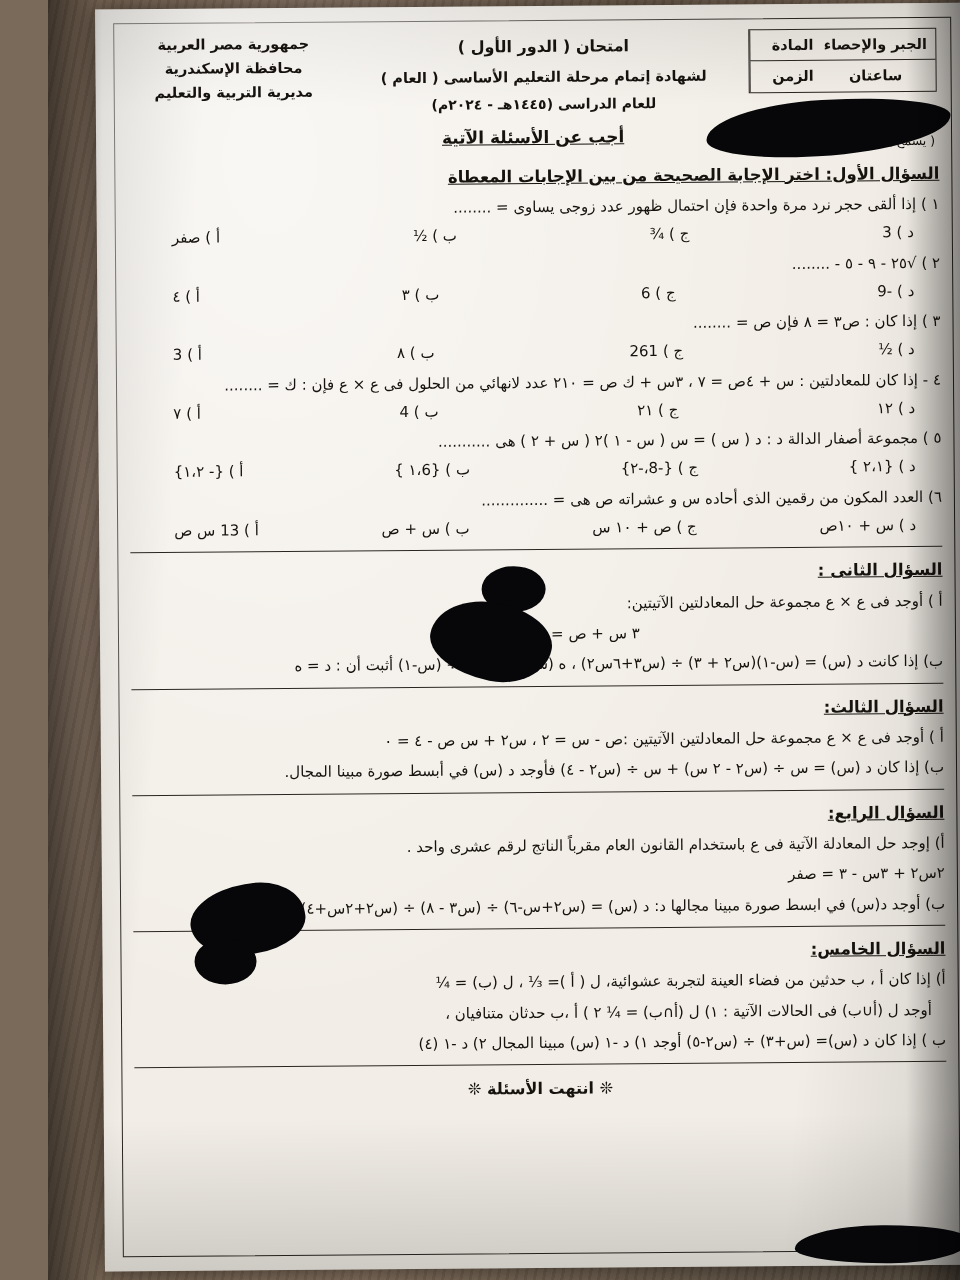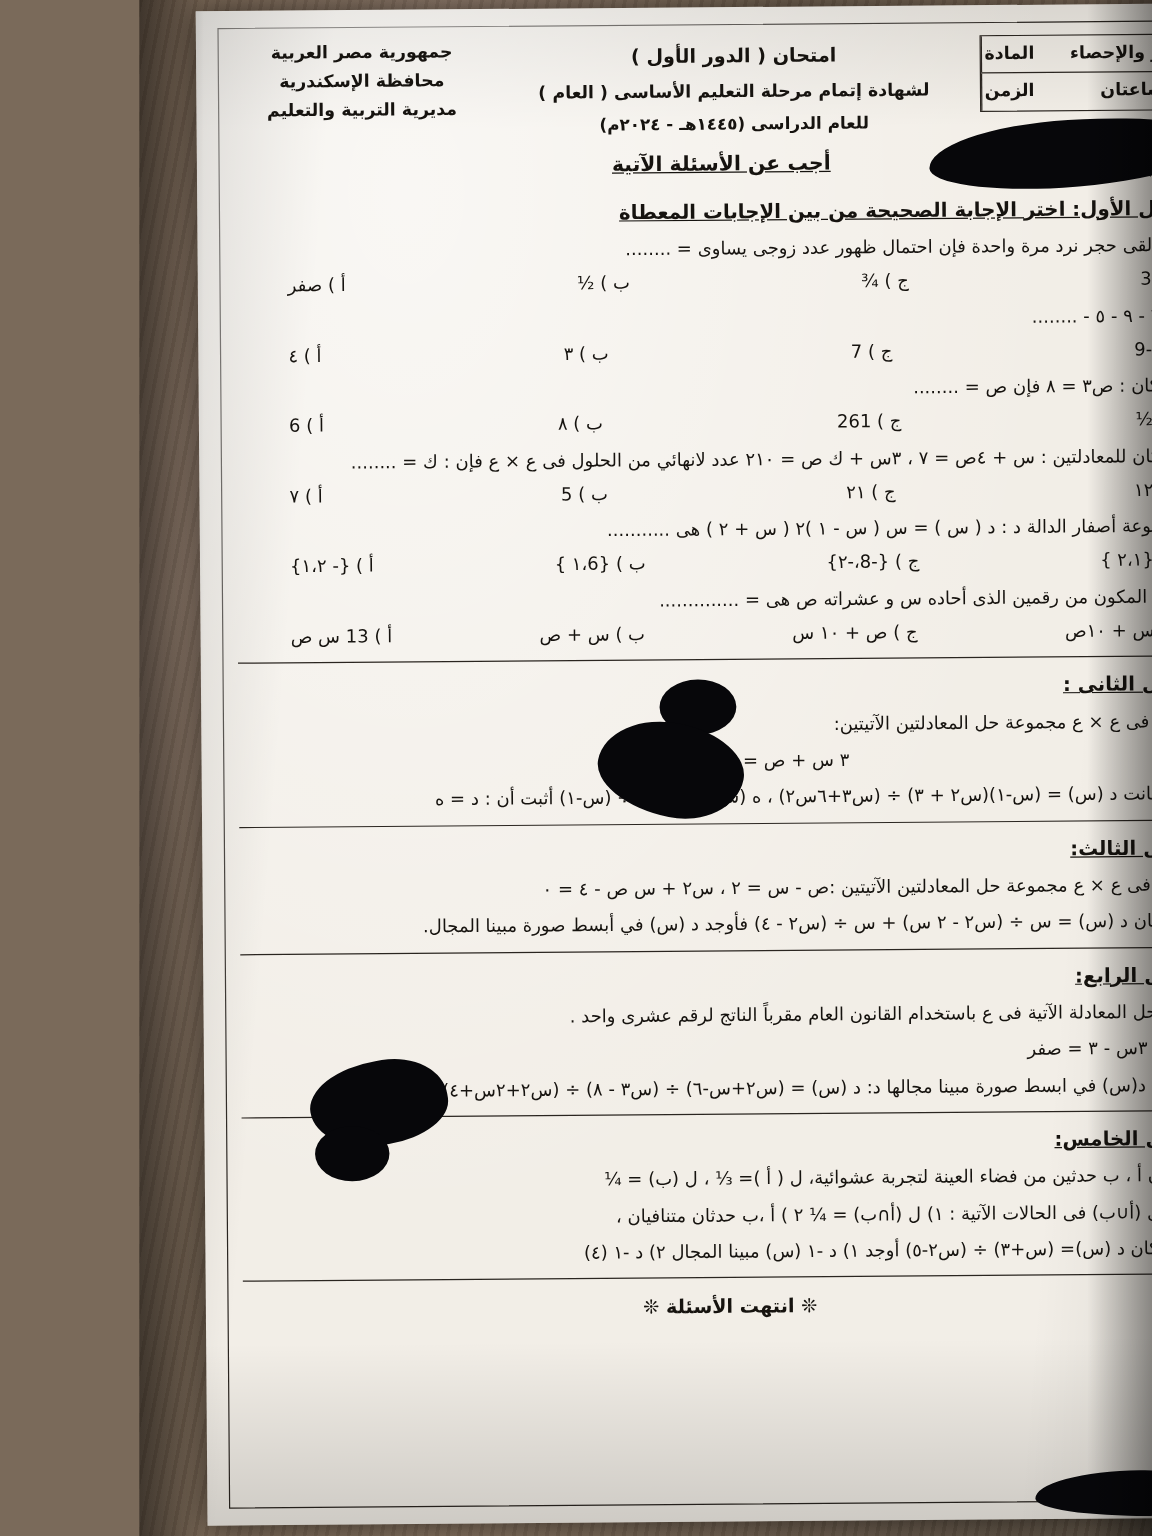--- a/index.html
+++ b/index.html
@@ -8,21 +8,21 @@
     background: #7a6a5a;
   }
   body {
     width: 960px;
     height: 1280px;
     font-family: "DejaVu Sans", "Liberation Sans", sans-serif;
     overflow: hidden;
   }
   .photo {
     position: relative;
-    width: 844px;
+    width: 912px;
     height: 1280px;
     background:
       linear-gradient(115deg, #6d5b4a 0%, #8a7666 18%, #6f5e4d 38%, #7d6a58 60%, #5f5244 85%, #50463a 100%);
     overflow: hidden;
   }
   
   .wood-grain {
     position: absolute;
     inset: 0;
     background: repeating-linear-gradient(
@@ -108,21 +108,21 @@
   .meta-row {
     display: flex;
     flex-direction: row-reverse;
     align-items: stretch;
     min-height: 30px;
   }
   .meta-row + .meta-row { border-top: 1.5px solid #2a2520; }
   .meta-key {
     width: 66px;
     border-left: 1.5px solid #2a2520;
-    text-align: left;
+    text-align: right;
     padding: 4px 2px;
     box-sizing: border-box;
   }
   .meta-val {
     flex: 1;
     text-align: center;
     padding: 4px 2px;
     box-sizing: border-box;
   }
 
@@ -246,36 +246,36 @@
           <span>أ ) صفر</span>
           <span>ب ) ½</span>
           <span>ج ) ¾</span>
           <span>د ) 3</span>
         </div>
 
         <div class="qline">٢ ) √٢٥ - ٩ - ٥ - ........</div>
         <div class="choices">
           <span>أ ) ٤</span>
           <span>ب ) ٣</span>
-          <span>ج ) 7</span>
+          <span>ج ) 6</span>
           <span>د ) -9</span>
         </div>
 
         <div class="qline">٣ ) إذا كان : ص٣ = ٨   فإن ص = ........</div>
         <div class="choices">
-          <span>أ ) 6</span>
+          <span>أ ) 3</span>
           <span>ب ) ٨</span>
           <span>ج ) 261</span>
           <span>د ) ½</span>
         </div>
 
         <div class="qline">٤ - إذا كان للمعادلتين : س + ٤ص = ٧ ، ٣س + ك ص = ٢١٠ عدد لانهائي من الحلول فى ع × ع     فإن : ك = ........</div>
         <div class="choices">
           <span>أ ) ٧</span>
-          <span>ب ) 5</span>
+          <span>ب ) 4</span>
           <span>ج ) ٢١</span>
           <span>د ) ١٢</span>
         </div>
 
         <div class="qline">٥ ) مجموعة أصفار الدالة د : د ( س ) = س ( س - ١ )٢ ( س + ٢ ) هى ...........</div>
         <div class="choices">
           <span>أ ) {- ١،٢}</span>
           <span>ب ) {١،6 }</span>
           <span>ج ) {-8،-٢}</span>
           <span>د ) {٢،١ }</span>

